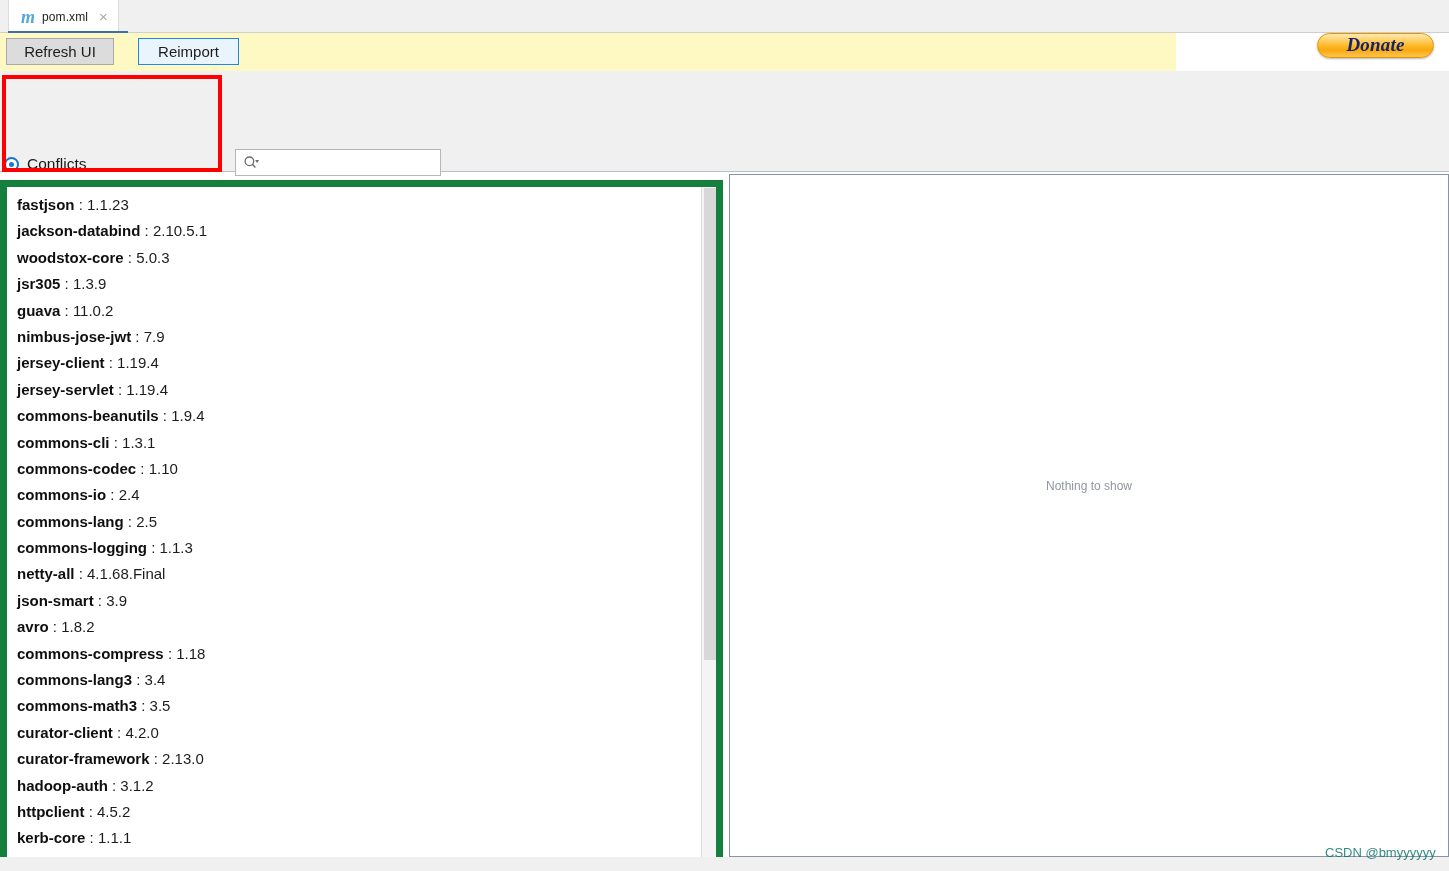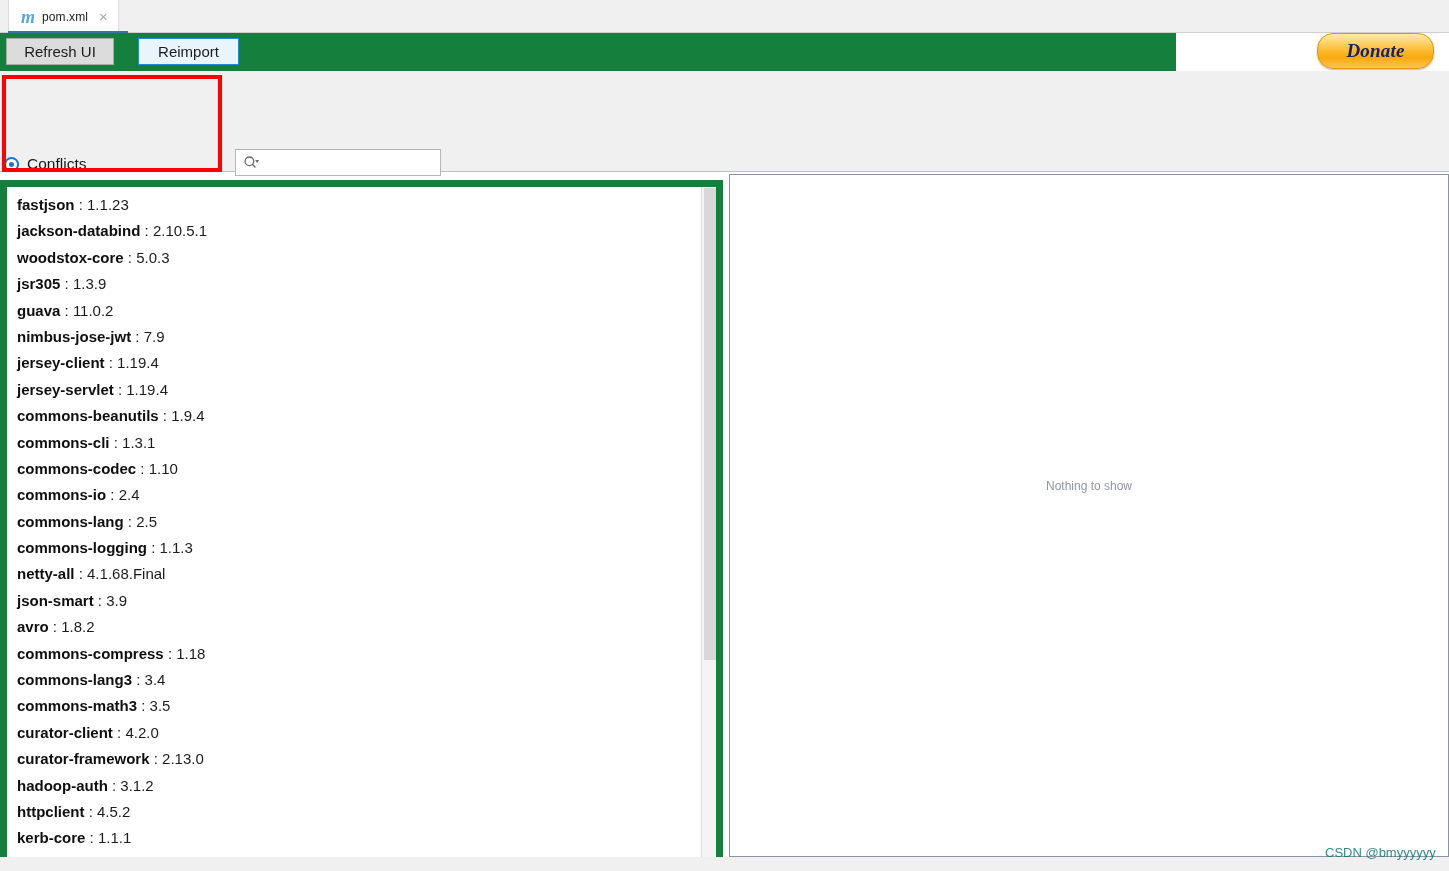--- a/index.html
+++ b/index.html
@@ -64,21 +64,21 @@
     color: #a8a8a8;
     margin-left: 4px;
     line-height: 1;
   }
 
   
   #toolbar {
     position: absolute;
     left: 0; top: 33px;
     width: 1176px; height: 38px;
-    background: #15803d;
+    background: #fef9c3;
     box-sizing: border-box;
   }
   .tb-button {
     position: absolute;
     top: 5px;
     height: 27px;
     display: flex;
     align-items: center;
     justify-content: center;
     font-size: 15px;
@@ -95,28 +95,27 @@
     left: 138px;
     width: 101px;
     background: #eaf4fd;
     border: 1px solid #1e88e5;
   }
 
   
   #btn-donate {
     position: absolute;
     left: 1317px; top: 33px;
-    width: 117px; height: 36px;
+    width: 117px; height: 25px;
     border-radius: 16px;
     border: 1px solid #e59400;
     background: linear-gradient(to bottom,
         #ffe9b0 0%, #ffd066 28%, #fcb827 52%, #f9a90f 70%, #fdc551 100%);
     box-shadow: 0 1px 2px rgba(0,0,0,0.28);
     display: flex;
-    align-items: center;
     justify-content: center;
     box-sizing: border-box;
   }
   #donate-label {
     font-family: "Liberation Serif", serif;
     font-style: italic;
     font-weight: bold;
     font-size: 19px;
     color: #16226b;
     letter-spacing: 0.2px;

